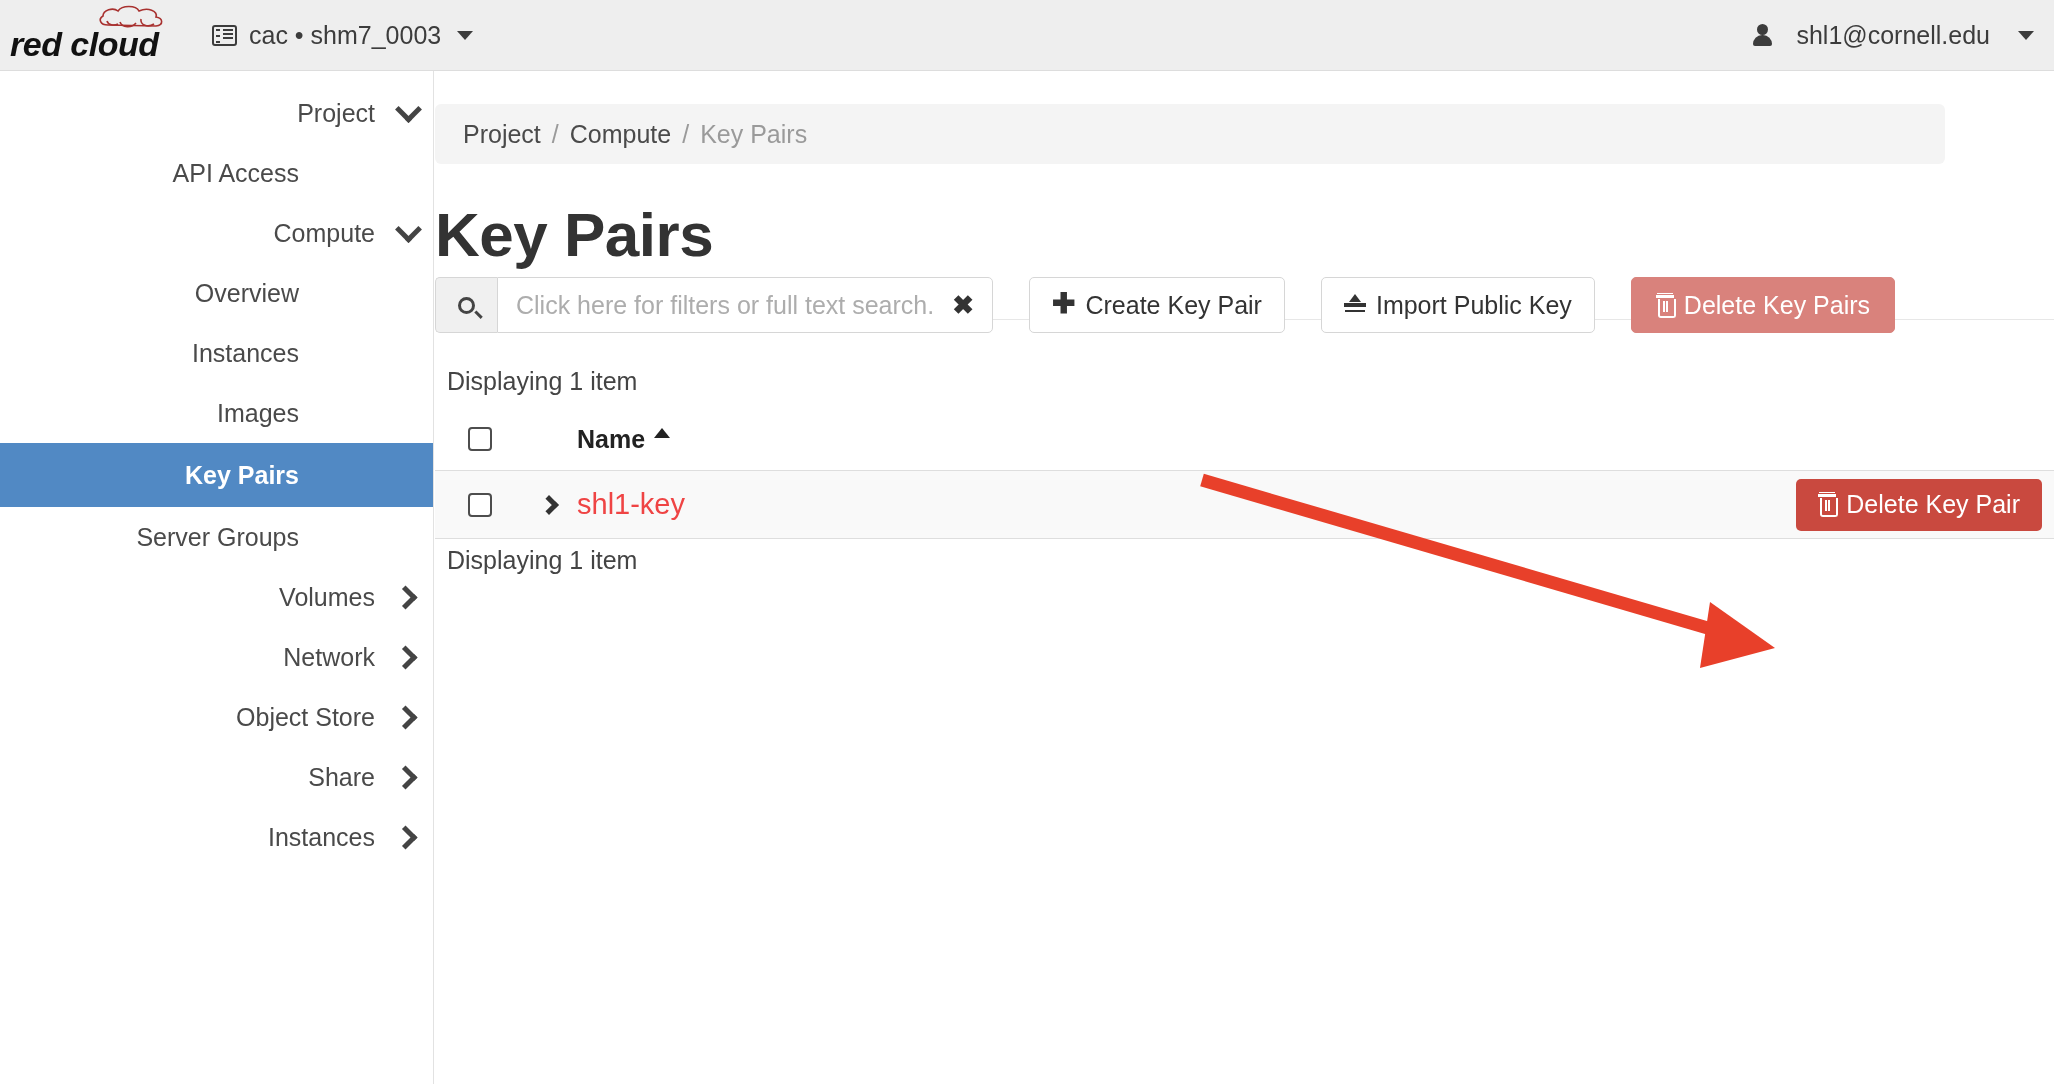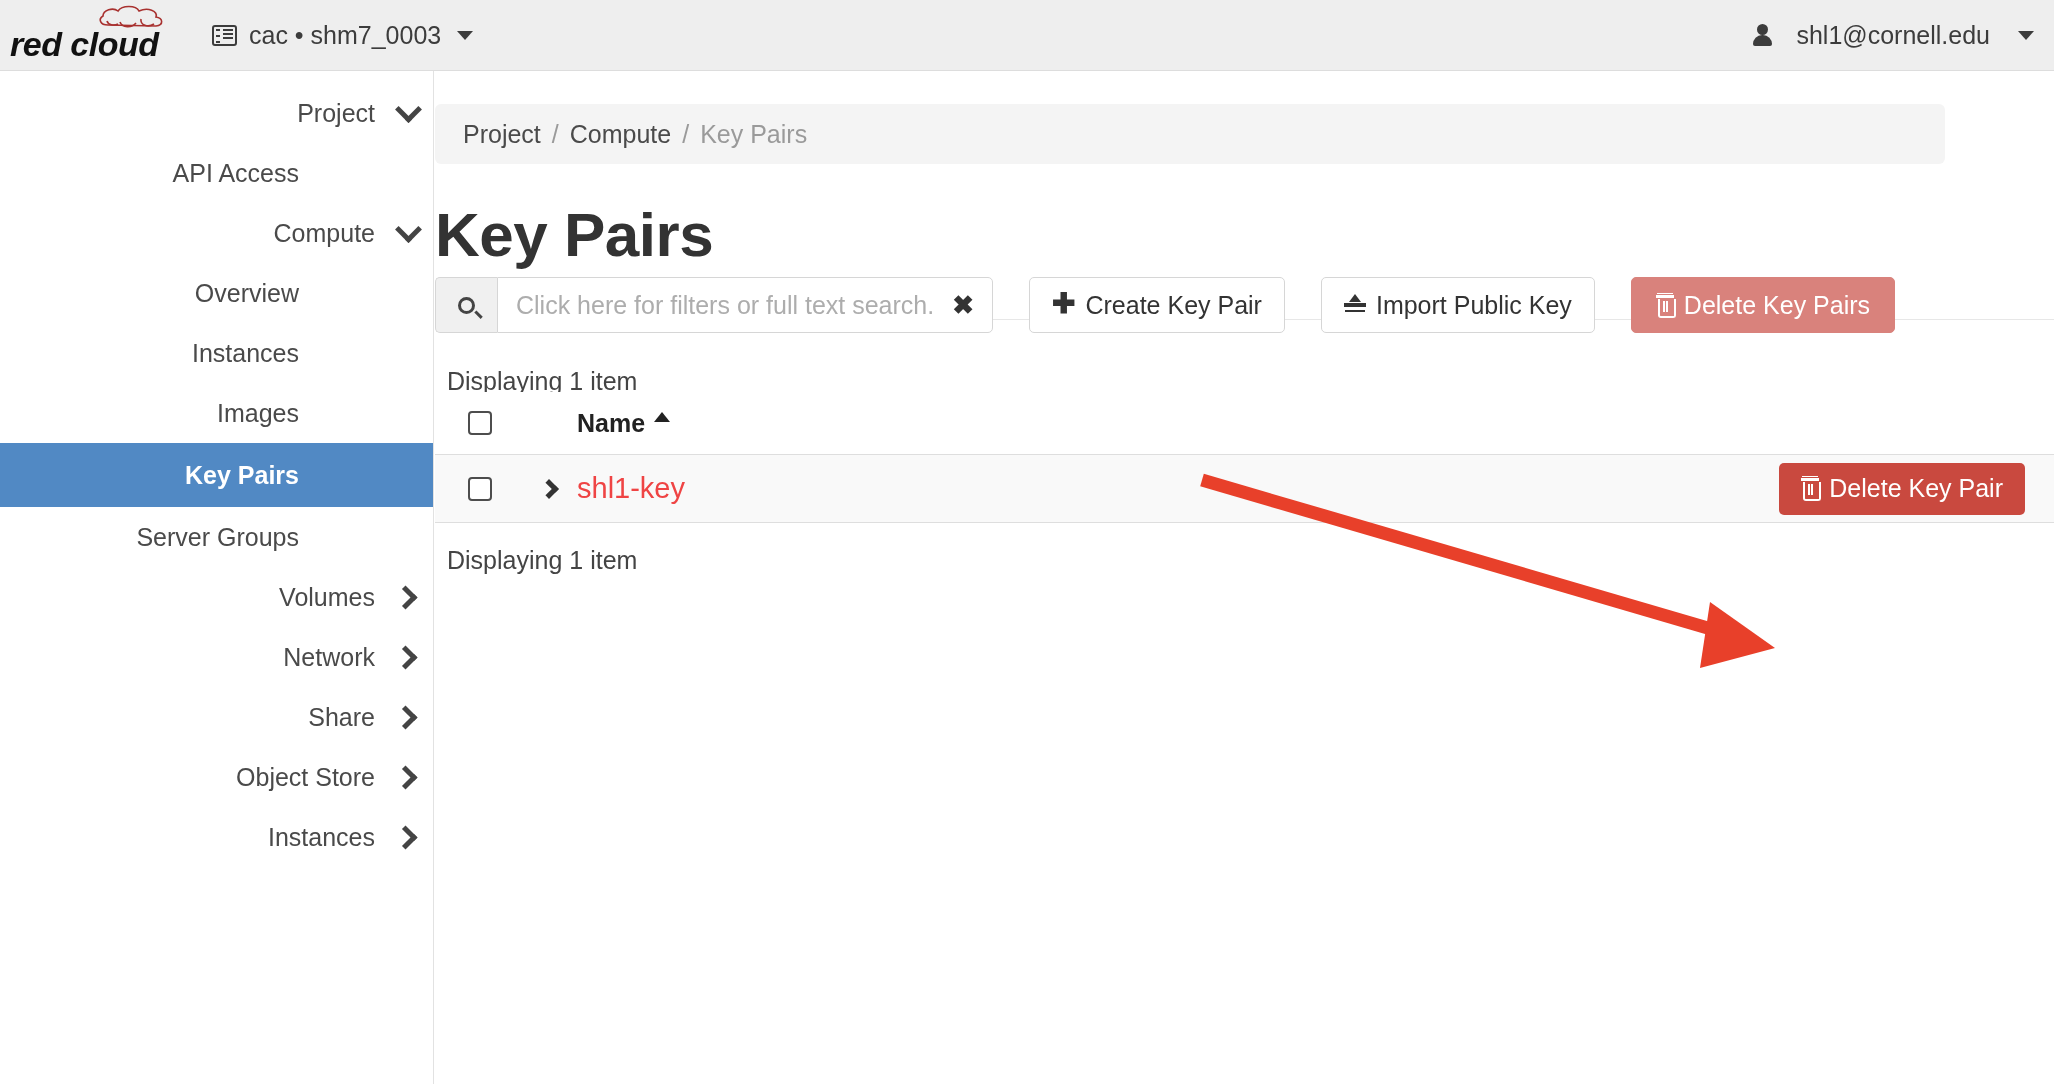--- a/index.html
+++ b/index.html
@@ -301,21 +301,21 @@
   
   .count-top {
     position: absolute; left: 12px; top: 296px;
     font-size: 25px; color: #444444;
   }
   .count-bottom {
     position: absolute; left: 12px; top: 475px;
     font-size: 25px; color: #444444;
   }
   .ktable {
-    position: absolute; left: 0px; top: 321px;
+    position: absolute; left: 0px; top: 337px;
     width: 1619px;
   }
   .thead {
     height: 63px;
     display: flex; align-items: center;
     border-bottom: 1px solid #dedede;
     background: #ffffff;
   }
   .trow {
     height: 68px;
@@ -358,21 +358,21 @@
     border-bottom: 10px solid #222;
     position: relative; top: -6px;
   }
   .cell-name a {
     font-size: 29px; color: #ef4444; text-decoration: none;
     cursor: pointer;
   }
   .cell-actions {
     margin-left: auto;
     display: flex; align-items: center;
-    padding-right: 29px;
+    padding-right: 12px;
   }
   .row-del-btn {
     background: #c9493f;
     color: #ffffff;
     border: none; border-radius: 5px;
     font-size: 25px;
     font-family: "Liberation Sans", sans-serif;
     height: 52px;
     padding: 0 22px;
     display: flex; align-items: center; gap: 10px;
@@ -472,28 +472,28 @@
   </div>
 
   <div class="nav-item lvl1">
     <span class="nav-label">Network</span>
     <span class="chev">
         <i class="chev-right"></i>
       </span>
   </div>
 
   <div class="nav-item lvl1">
+    <span class="nav-label">Object Store</span>
+    <span class="chev">
+        <i class="chev-right"></i>
+      </span>
+  </div>
+
+  <div class="nav-item lvl1">
     <span class="nav-label">Share</span>
-    <span class="chev">
-        <i class="chev-right"></i>
-      </span>
-  </div>
-
-  <div class="nav-item lvl1">
-    <span class="nav-label">Object Store</span>
     <span class="chev">
         <i class="chev-right"></i>
       </span>
   </div>
 
   <div class="nav-item lvl0">
     <span class="nav-label">Instances</span>
     <span class="chev">
         <i class="chev-right"></i>
       </span>

